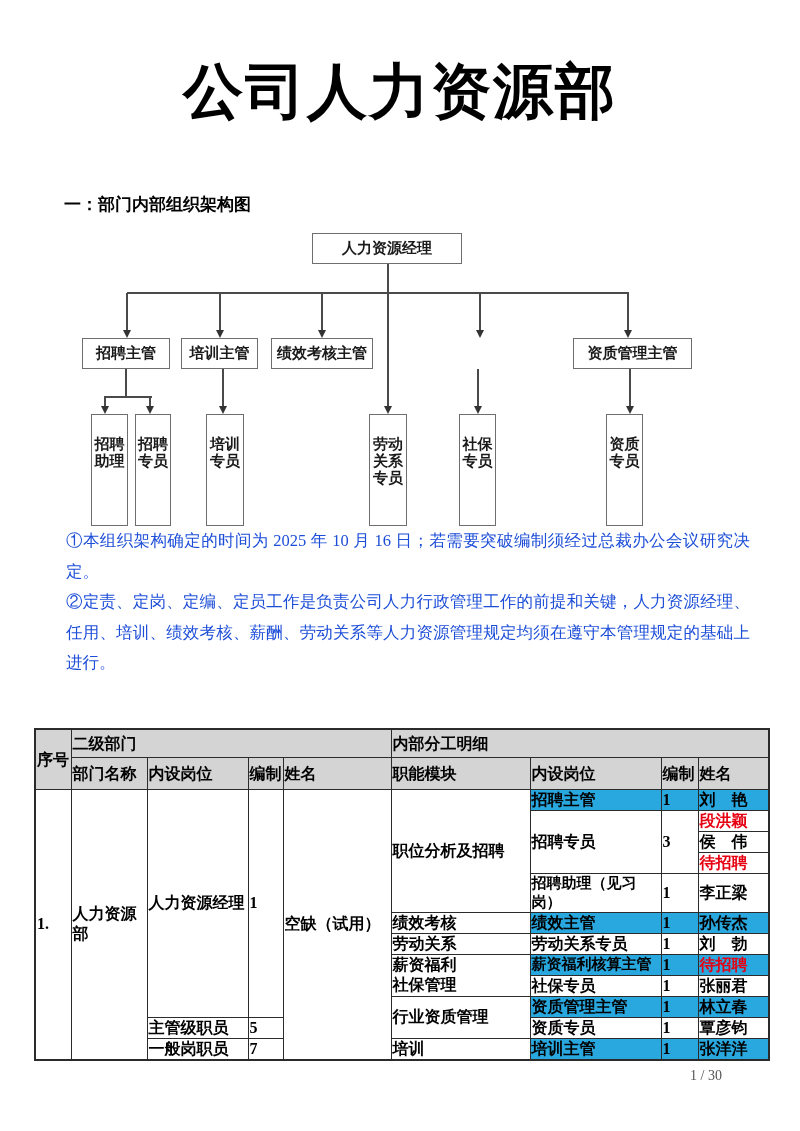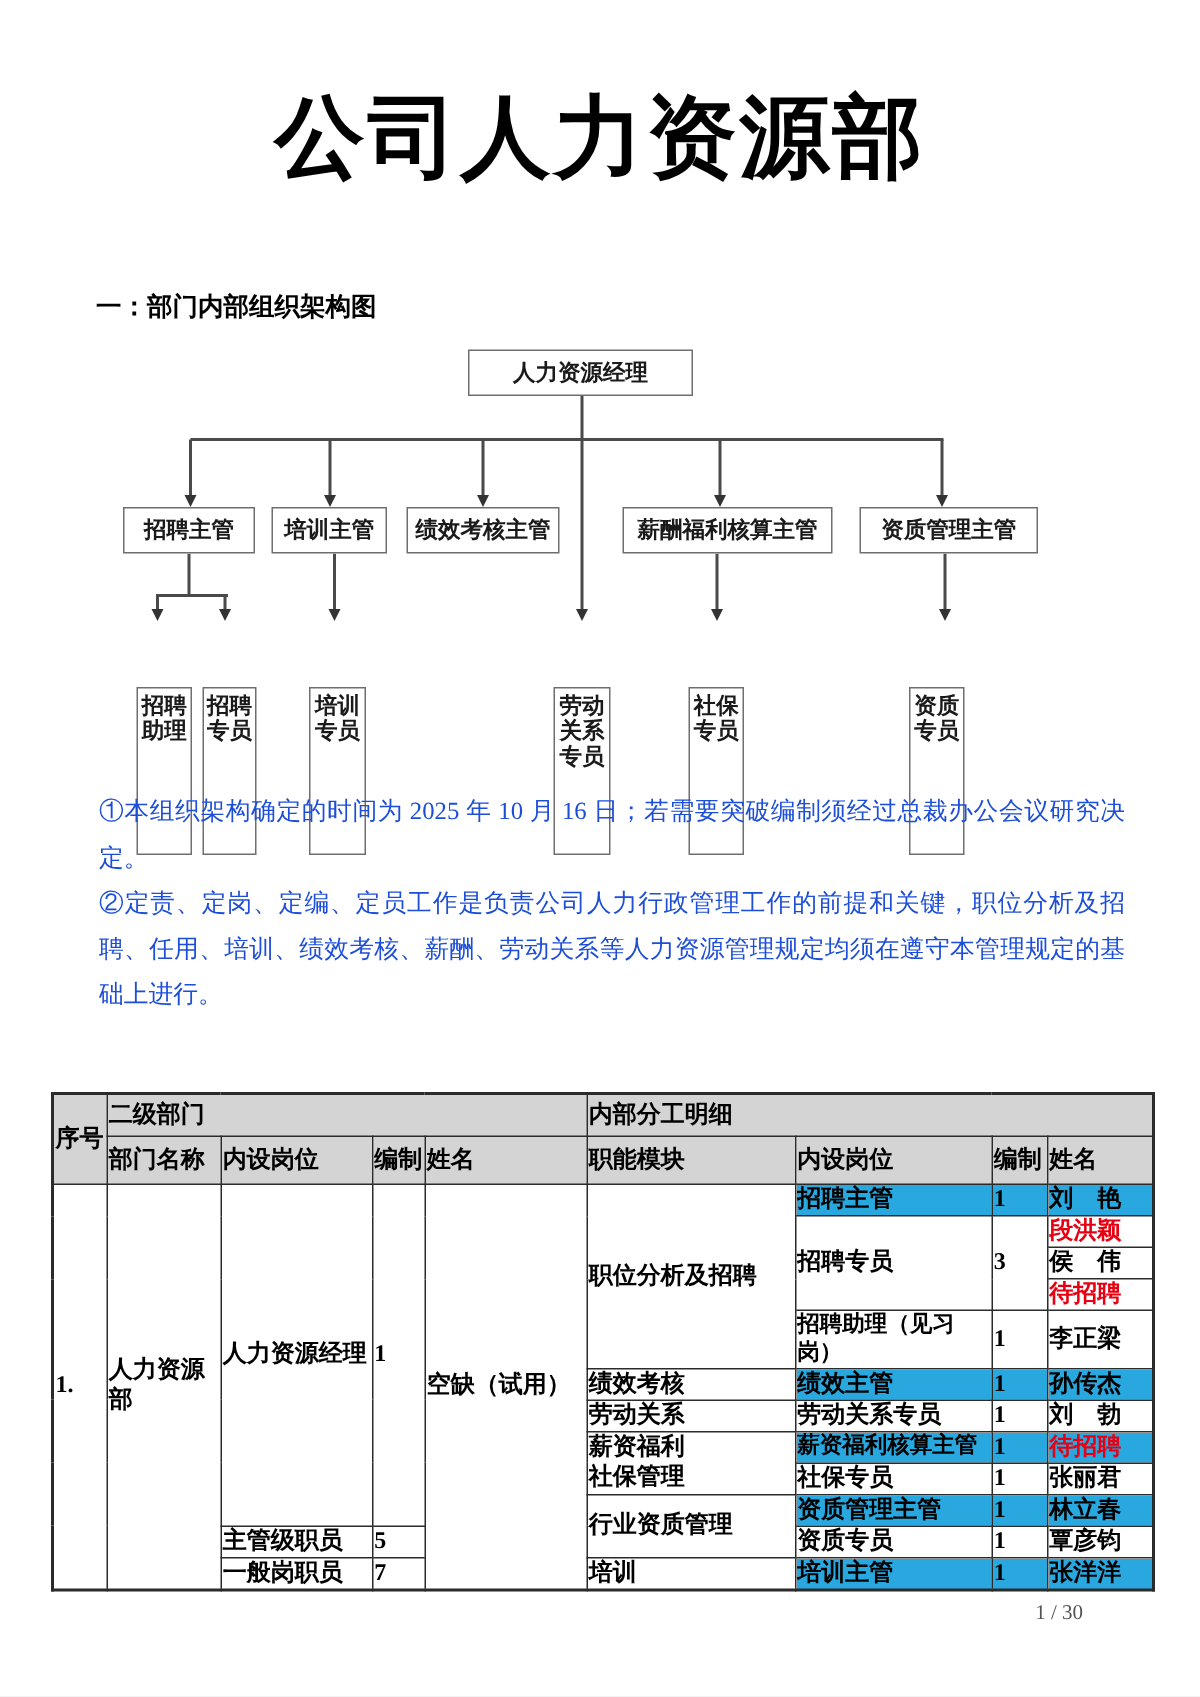--- a/index.html
+++ b/index.html
@@ -20,22 +20,22 @@
   .sec1 { position:absolute; top:193px; left:64px; font-size:17px; font-weight:800; color:#000; }
   .sec2 { position:absolute; top:694px; left:84px; font-size:17px; font-weight:800; color:#000;
           font-family:"Liberation Serif", serif; }
   
   .chart { position:absolute; top:225px; left:0; width:800px; height:310px; }
   .obox {
     position:absolute; box-sizing:border-box; border:1.5px solid #6e6e6e; background:#fff;
     display:flex; align-items:center; justify-content:center; text-align:center;
     font-size:15px; font-weight:700; color:#1a1a1a;
   }
-  .obox.tall { align-items:flex-start; justify-content:center; padding-top:3px;
-    line-height:17px; word-break:break-all;margin-top:44px; }
+  .obox.tall { align-items:flex-start; justify-content:center; padding-top:20px;
+    line-height:17px; word-break:break-all; }
   .oline { position:absolute; background:#4a4a4a; }
   .oarrow { position:absolute; width:0; height:0;
     border-left:4px solid transparent; border-right:4px solid transparent;
     border-top:8px solid #333; }
   
   .notes {
     position:absolute; top:526px; left:66px; width:684px;
     font-family:"Liberation Serif", serif;
     font-size:16.5px; line-height:30.5px; color:#1d4ed8; text-align:justify;
   }
@@ -100,33 +100,32 @@
     <div class="oarrow" style="left:101px; top:181px;"></div>
     <div class="oarrow" style="left:146px; top:181px;"></div>
     <div class="oarrow" style="left:219px; top:181px;"></div>
     <div class="oarrow" style="left:474px; top:181px;"></div>
     <div class="oarrow" style="left:626px; top:181px;"></div>
 
     <div class="obox" style="left:312px; top:8px; width:150px; height:31px;">人力资源经理</div>
     <div class="obox" style="left:82px; top:113px; width:88px; height:31px;">招聘主管</div>
     <div class="obox" style="left:181px; top:113px; width:77px; height:31px;">培训主管</div>
     <div class="obox" style="left:271px; top:113px; width:102px; height:31px;">绩效考核主管</div>
-    <div class="obox" style="left:415px; top:113px; width:140px; height:31px;">薪酬福利核算主管</div>
     <div class="obox" style="left:573px; top:113px; width:119px; height:31px;">资质管理主管</div>
     <div class="obox tall" style="left:91px; top:189px; width:37px; height:112px;">招聘助理</div>
     <div class="obox tall" style="left:135px; top:189px; width:36px; height:112px;">招聘专员</div>
     <div class="obox tall" style="left:206px; top:189px; width:38px; height:112px;">培训专员</div>
     <div class="obox tall" style="left:369px; top:189px; width:38px; height:112px;">劳动关系专员</div>
     <div class="obox tall" style="left:459px; top:189px; width:37px; height:112px;">社保专员</div>
     <div class="obox tall" style="left:606px; top:189px; width:37px; height:112px;">资质专员</div>
   </div>
 
   <div class="notes">
     <p>①本组织架构确定的时间为 2025 年 10 月 16 日；若需要突破编制须经过总裁办公会议研究决定。</p>
-    <p>②定责、定岗、定编、定员工作是负责公司人力行政管理工作的前提和关键，职位分析及招聘、任用、培训、绩效考核、薪酬、劳动关系等人力资源管理规定均须在遵守本管理规定的基础上进行。</p>
+    <p>②定责、定岗、定编、定员工作是负责公司人力行政管理工作的前提和关键，人力资源经理、任用、培训、绩效考核、薪酬、劳动关系等人力资源管理规定均须在遵守本管理规定的基础上进行。</p>
   </div>
 
 
   <table class="staffing">
     <colgroup>
       <col style="width:36px">
         <col style="width:76px">
         <col style="width:101px">
       <col style="width:35px">
         <col style="width:108px">

